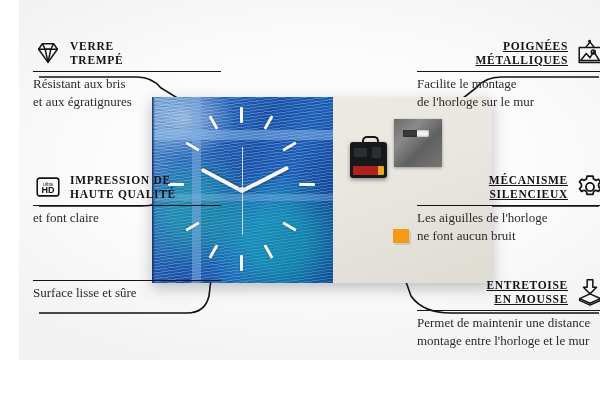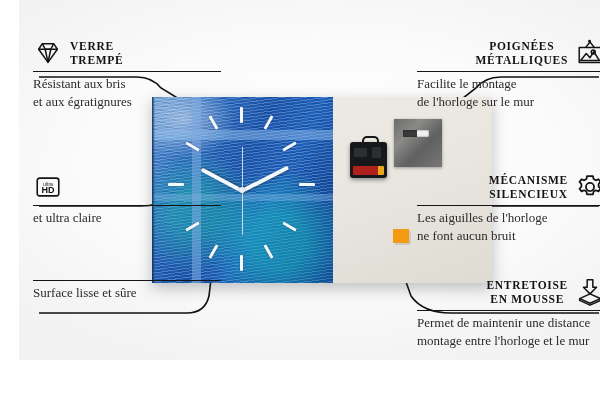--- a/index.html
+++ b/index.html
@@ -84,21 +84,21 @@
   .callout{position:absolute;width:188px;}
   .callout .head{display:flex;align-items:center;gap:7px;}
   .callout.left .head{justify-content:flex-start;}
   .callout.right .head{justify-content:flex-end;}
   .ico{width:30px;height:30px;flex:0 0 30px;display:block;}
   .title{
     font-family:"Liberation Serif", serif;
     font-weight:bold;font-size:11.5px;letter-spacing:.7px;
     color:#131313;line-height:1.22;text-transform:uppercase;
   }
-  .callout.right .title{text-align:center;}
+  .callout.right .title{text-align:right;text-decoration:underline;}
   .rule{height:1.4px;background:#141414;margin-top:3px;}
   .desc{
     font-family:"Liberation Serif", serif;
     font-size:13px;line-height:1.35;color:#2b2b2b;margin-top:3px;
   }
   .callout.right .desc{}
   
   #c-verre   {left:14px;  top:38px;}
   #c-impr    {left:14px;  top:172px;}
   #c-bords   {left:14px;  top:277px;}
@@ -194,24 +194,28 @@
     </div>
   </div>
 
   <div class="callout left" id="c-impr">
     <div class="head">
       <svg class="ico" viewBox="0 0 32 32">
         <rect x="4.5" y="6.5" width="23" height="19" rx="2.5" fill="none" stroke="#141414" stroke-width="1.7"></rect>
         <text x="16" y="14.4" text-anchor="middle" font-family="Liberation Sans, sans-serif" font-size="5.4" fill="#141414">ultra</text>
         <text x="16" y="22.6" text-anchor="middle" font-family="Liberation Sans, sans-serif" font-size="9.6" font-weight="bold" fill="#141414">HD</text>
       </svg>
-    </div>
-    <div class="rule"></div>
-    <div class="desc">
-      <div>et ultra claire</div>
+      <div class="title">
+        <div>IMPRESSION DE</div>
+        <div>HAUTE QUALITÉ</div>
+      </div>
+    </div>
+    <div class="rule"></div>
+    <div class="desc">
+      <div>et font claire</div>
     </div>
   </div>
 
   <div class="callout left" id="c-bords">
     <div class="rule"></div>
     <div class="desc">
       <div>Surface lisse et sûre</div>
       <div></div>
     </div>
   </div>

